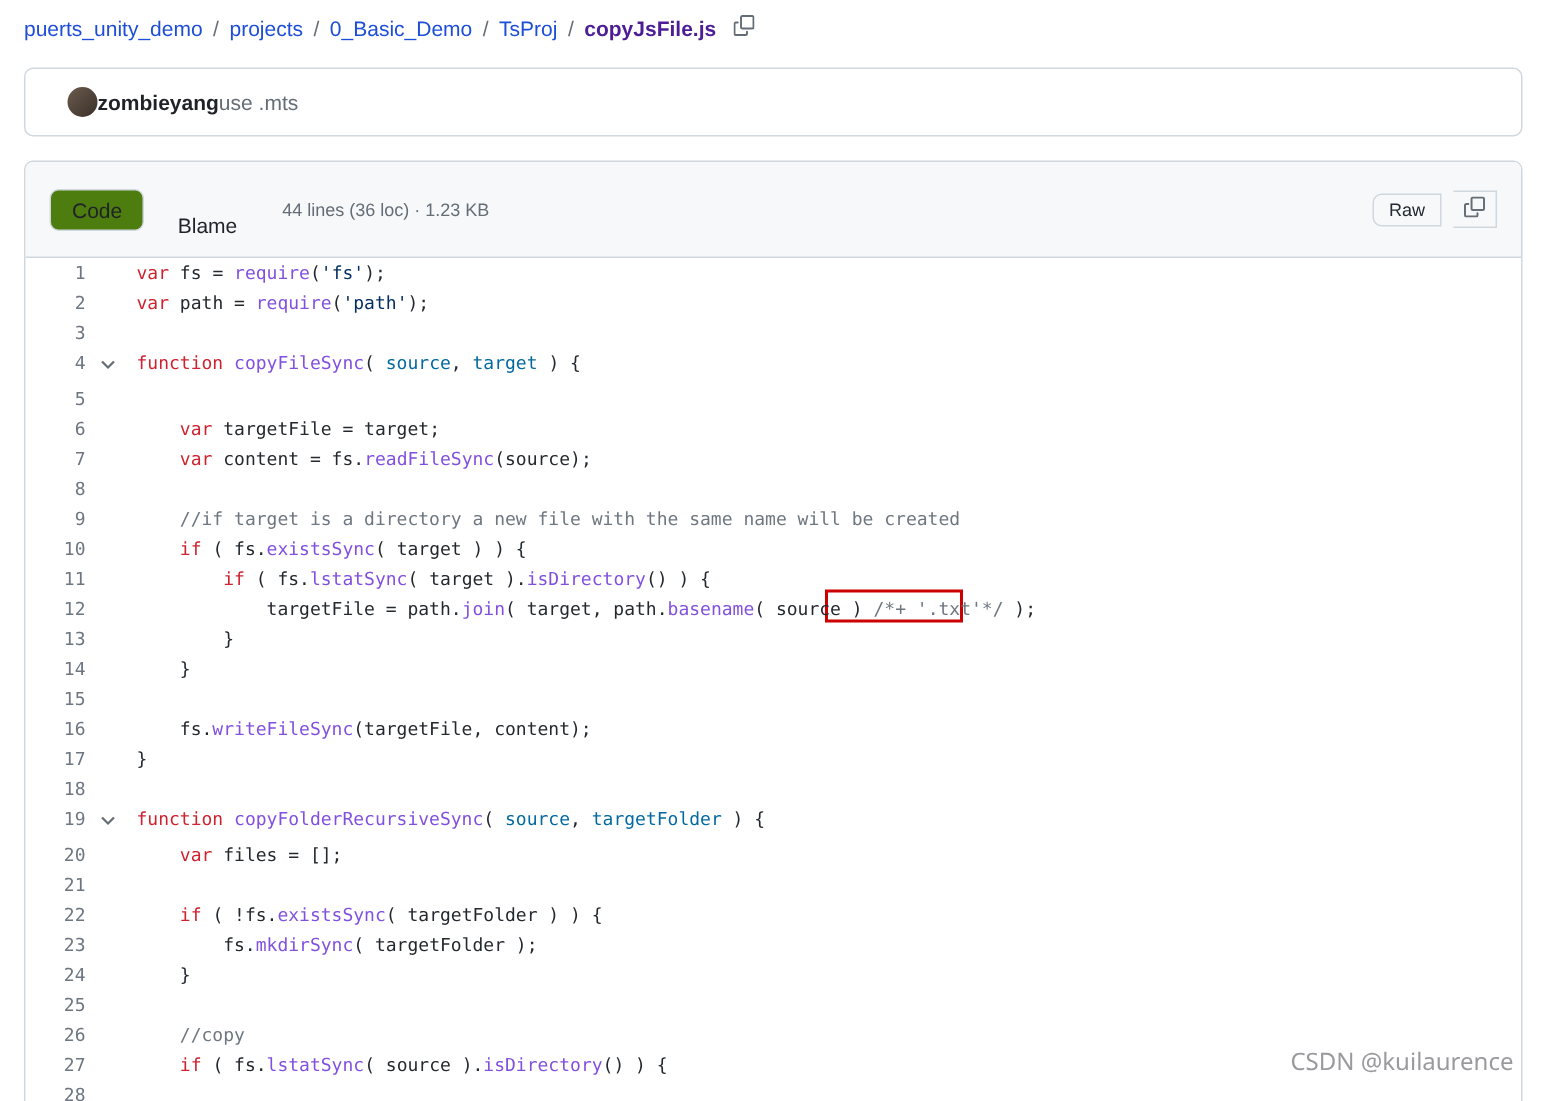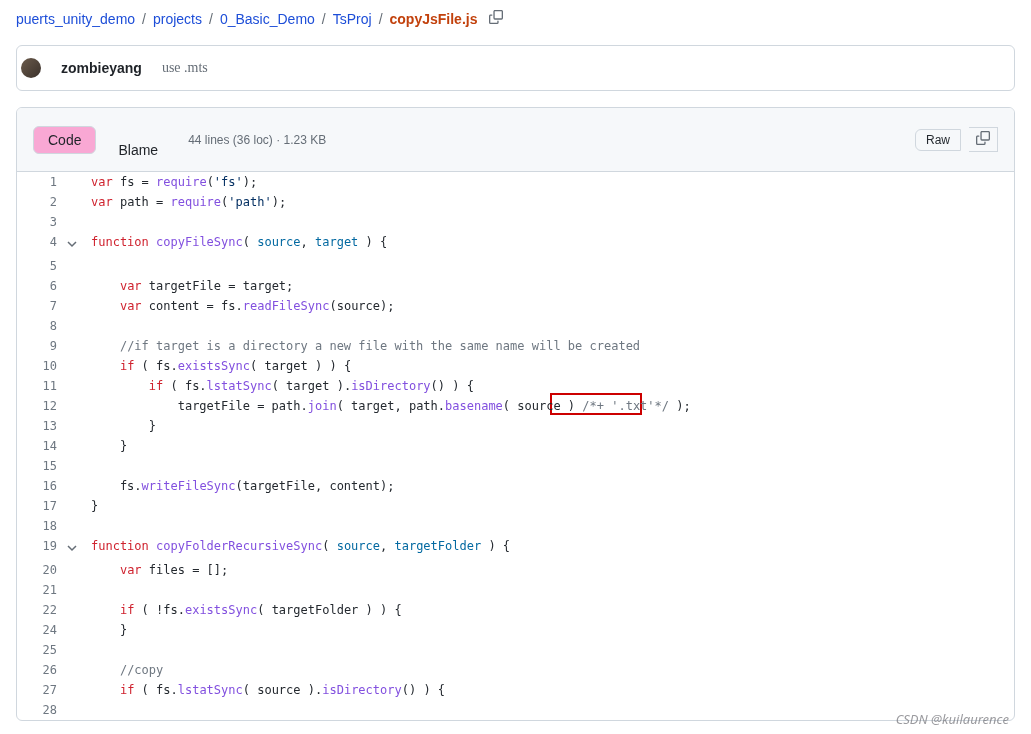--- a/index.html
+++ b/index.html
@@ -22,71 +22,70 @@
     }
     .breadcrumb a {
       color: #1d4ed8;
       text-decoration: none;
     }
     .breadcrumb .sep {
       color: #656d76;
       margin: 0 1px;
     }
     .breadcrumb .current {
-      color: #c2410c;
+      color: #4c1d95;
       font-weight: 600;
     }
     .copy-icon {
       margin-left: 6px;
       width: 14px;
       height: 14px;
     }
     .commit-bar {
       margin: 0 16px;
       border: 1px solid #d0d7de;
       border-radius: 6px;
-      padding: 12px 4px;
+      padding: 12px 28px;
       display: flex;
       align-items: center;
-      gap: 20px;
+      gap: 0;
     }
     .avatar {
       width: 20px;
       height: 20px;
       border-radius: 50%;
       background: linear-gradient(135deg, #6b5b4c, #3a302a);
     }
     .author {
       font-weight: 600;
       color: #1f2328;
       font-size: 14px;
     }
     .commit-msg {
       color: #656d76;
       font-size: 14px;
-      font-family: Liberation Serif, serif;
     }
     .file-container {
       margin: 16px;
       border: 1px solid #d0d7de;
       border-radius: 6px;
       overflow: hidden;
     }
     .file-header {
       display: flex;
       align-items: center;
       padding: 8px 16px;
       background: #f6f8fa;
       border-bottom: 1px solid #d0d7de;
       gap: 8px;
     }
     .tab-btn {
       padding: 5px 14px;
       border: 1px solid #d0d7de;
-      background: #f9a8d4;
+      background: #4d7c0f;
       border-radius: 6px;
       font-size: 14px;
       color: #1f2328;
       cursor: pointer;
     }
     .tab-btn.plain {
       border: none;
       background: transparent;
       font-weight: 400;
       margin-top: 21px;
@@ -153,26 +152,25 @@
     .f { color: #8250df; text-align: right; }
     .c { color: #6e7781; }
     .p { color: #0369a1; }
     .highlight-box {
       position: absolute;
       border: 2px solid #cc0000;
       pointer-events: none;
     }
     .watermark {
       position: absolute;
-      bottom: 6px;
+      bottom: 16px;
       right: 22px;
-      font-size: 13px;
+      font-size: 16px;
       color: rgba(120,120,125,0.75);
       font-family: -apple-system, system-ui, sans-serif;
-      font-style: italic;
     }
   </style>
 </head>
 <body>
 
 <div class="breadcrumb">
   <a>puerts_unity_demo</a>
   <span class="sep">/</span>
   <a>projects</a>
   <span class="sep">/</span>
@@ -319,20 +317,25 @@
         <div class="line-num">21</div>
         <div class="chevron"></div>
         <div class="line-code">&nbsp;</div>
       </div>
       <div class="code-line">
         <div class="line-num">22</div>
         <div class="chevron"></div>
         <div class="line-code">    <span class="k">if</span> ( !fs.<span class="f">existsSync</span>( targetFolder ) ) {</div>
       </div>
       <div class="code-line">
+        <div class="line-num">23</div>
+        <div class="chevron"></div>
+        <div class="line-code">        fs.<span class="f">mkdirSync</span>( targetFolder );</div>
+      </div>
+      <div class="code-line">
         <div class="line-num">24</div>
         <div class="chevron"></div>
         <div class="line-code">    }</div>
       </div>
       <div class="code-line">
         <div class="line-num">25</div>
         <div class="chevron"></div>
         <div class="line-code">&nbsp;</div>
       </div>
       <div class="code-line">

